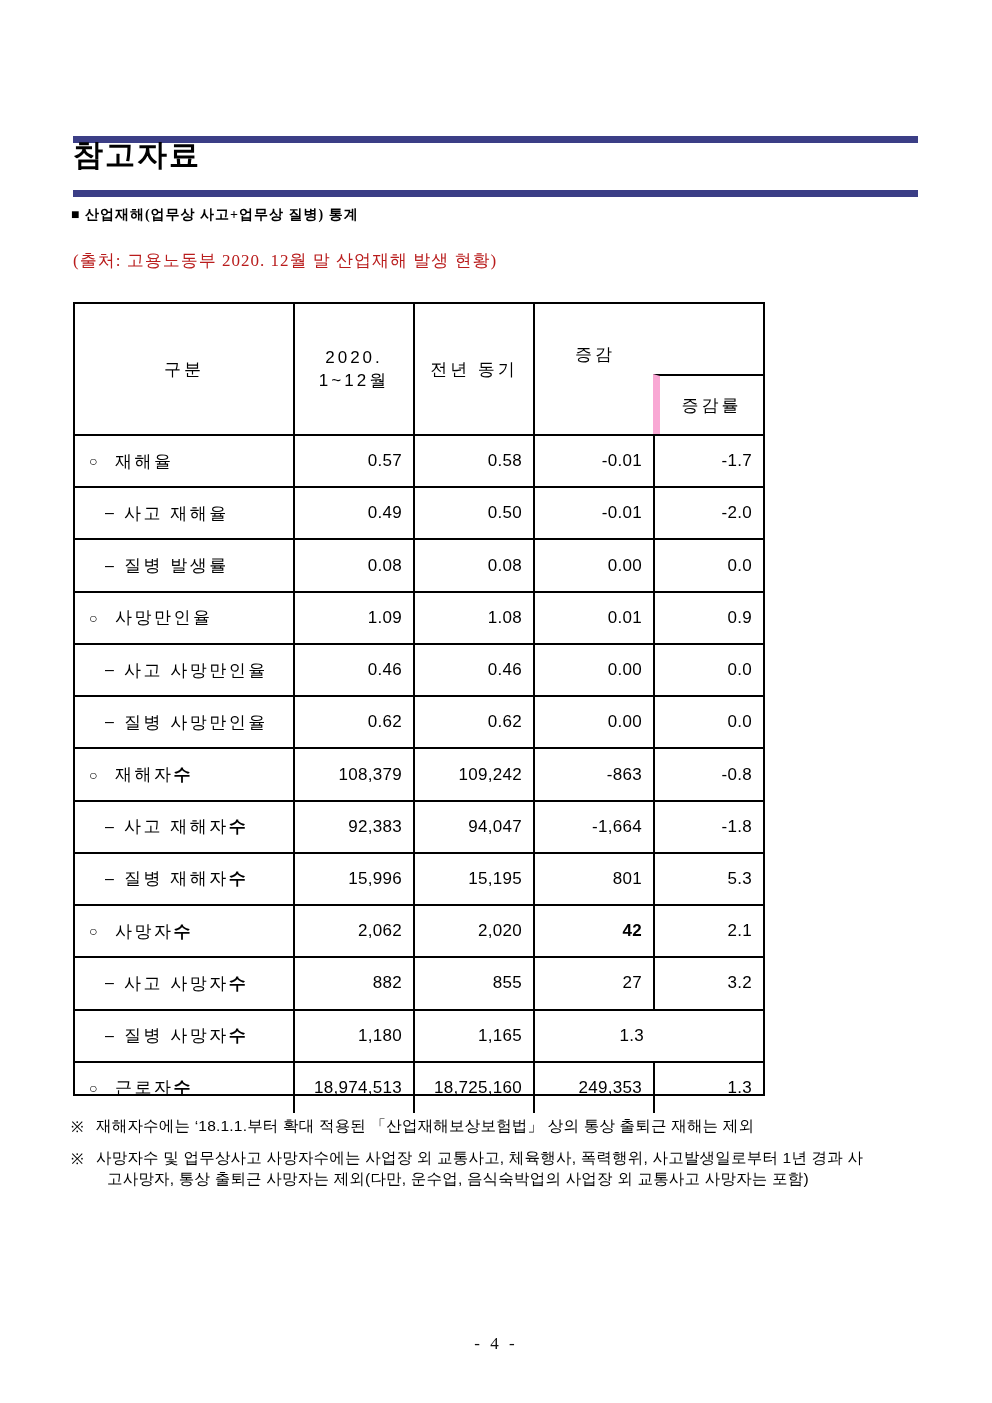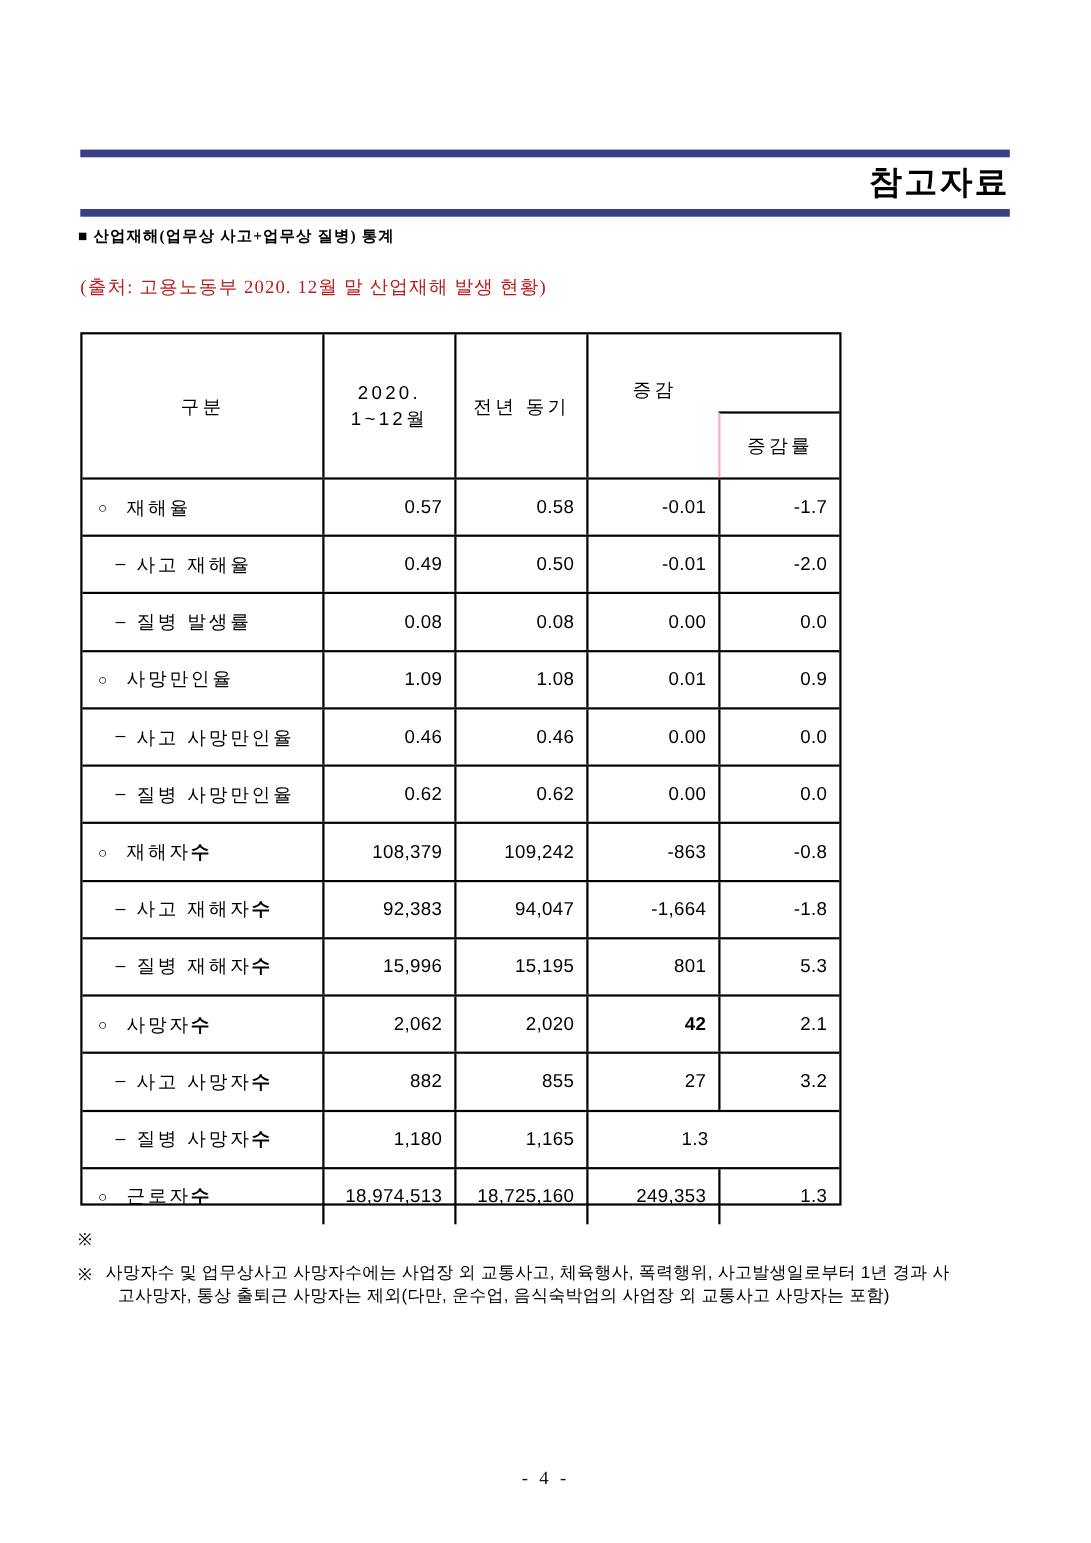--- a/index.html
+++ b/index.html
@@ -13,22 +13,22 @@
     font-family: "Liberation Sans", sans-serif;
     color: #000;
     overflow: hidden;
   }
 
   
   .rule { position: absolute; left: 73px; width: 845px; height: 7px; background: #3b3e86; }
   .rule.top { top: 136px; }
   .rule.bot { top: 190px; }
   .doc-title {
-    position: absolute; left: 73px; top: 145px; width: 845px;
-    text-align: right; font-size: 30px; font-weight: bold; letter-spacing: 2px; font-family: Liberation Serif, serif;
+    position: absolute; left: 73px; top: 135px; width: 845px;
+    text-align: left; font-size: 30px; font-weight: bold; letter-spacing: 2px; font-family: Liberation Serif, serif;
   }
 
   
   .section-heading {
     position: absolute; left: 71px; top: 206px;
     font-family: "Liberation Serif", serif;
     font-size: 14px; font-weight: bold; letter-spacing: 1px;
   }
   .source-line {
     position: absolute; left: 73px; top: 249px;
@@ -54,21 +54,21 @@
   }
   .hc.c45 { border-right: none; grid-column: 4 / 6; position: relative; display: block; }
   .h-change {
     width: 120px; height: 100%;
     display: flex; align-items: center; justify-content: center;
     letter-spacing: 3px; padding-bottom: 30px;
   }
   .h-rate {
     position: absolute; right: 0; bottom: 0;
     width: 110px; height: 60px;
-    border-left: 2px solid #f9a8d4; border-top: 2px solid #000;
+    border-left: 7px solid #f9a8d4; border-top: 2px solid #000;
     display: flex; align-items: center; justify-content: center;
     letter-spacing: 3px;
   }
 
   .tbody { display: flex; flex-direction: column; height: 677px; }
   .trow {
     flex: 1;
     display: grid; grid-template-columns: 220px 120px 120px 120px 108px;
     border-bottom: 2px solid #000;
   }
@@ -252,20 +252,23 @@
           <div class="cell val">18,725,160</div>
           <div class="cell val">249,353</div>
           <div class="cell val">1.3</div>
         </div>
       </div>
   </div>
 
   <div class="footnotes" id="footnotes">
       <div class="footnote">
         <span class="fn-marker">※</span>
+        <div class="fn-text">
+          <div class="fn-line">재해자수에는 ‘18.1.1.부터 확대 적용된 「산업재해보상보험법」 상의 통상 출퇴근 재해는 제외</div>
+        </div>
       </div>
       <div class="footnote">
         <span class="fn-marker">※</span>
         <div class="fn-text">
           <div class="fn-line">사망자수 및 업무상사고 사망자수에는 사업장 외 교통사고, 체육행사, 폭력행위, 사고발생일로부터 1년 경과 사</div>
           <div class="fn-line">고사망자, 통상 출퇴근 사망자는 제외(다만, 운수업, 음식숙박업의 사업장 외 교통사고 사망자는 포함)</div>
         </div>
       </div>
     </div>
 

